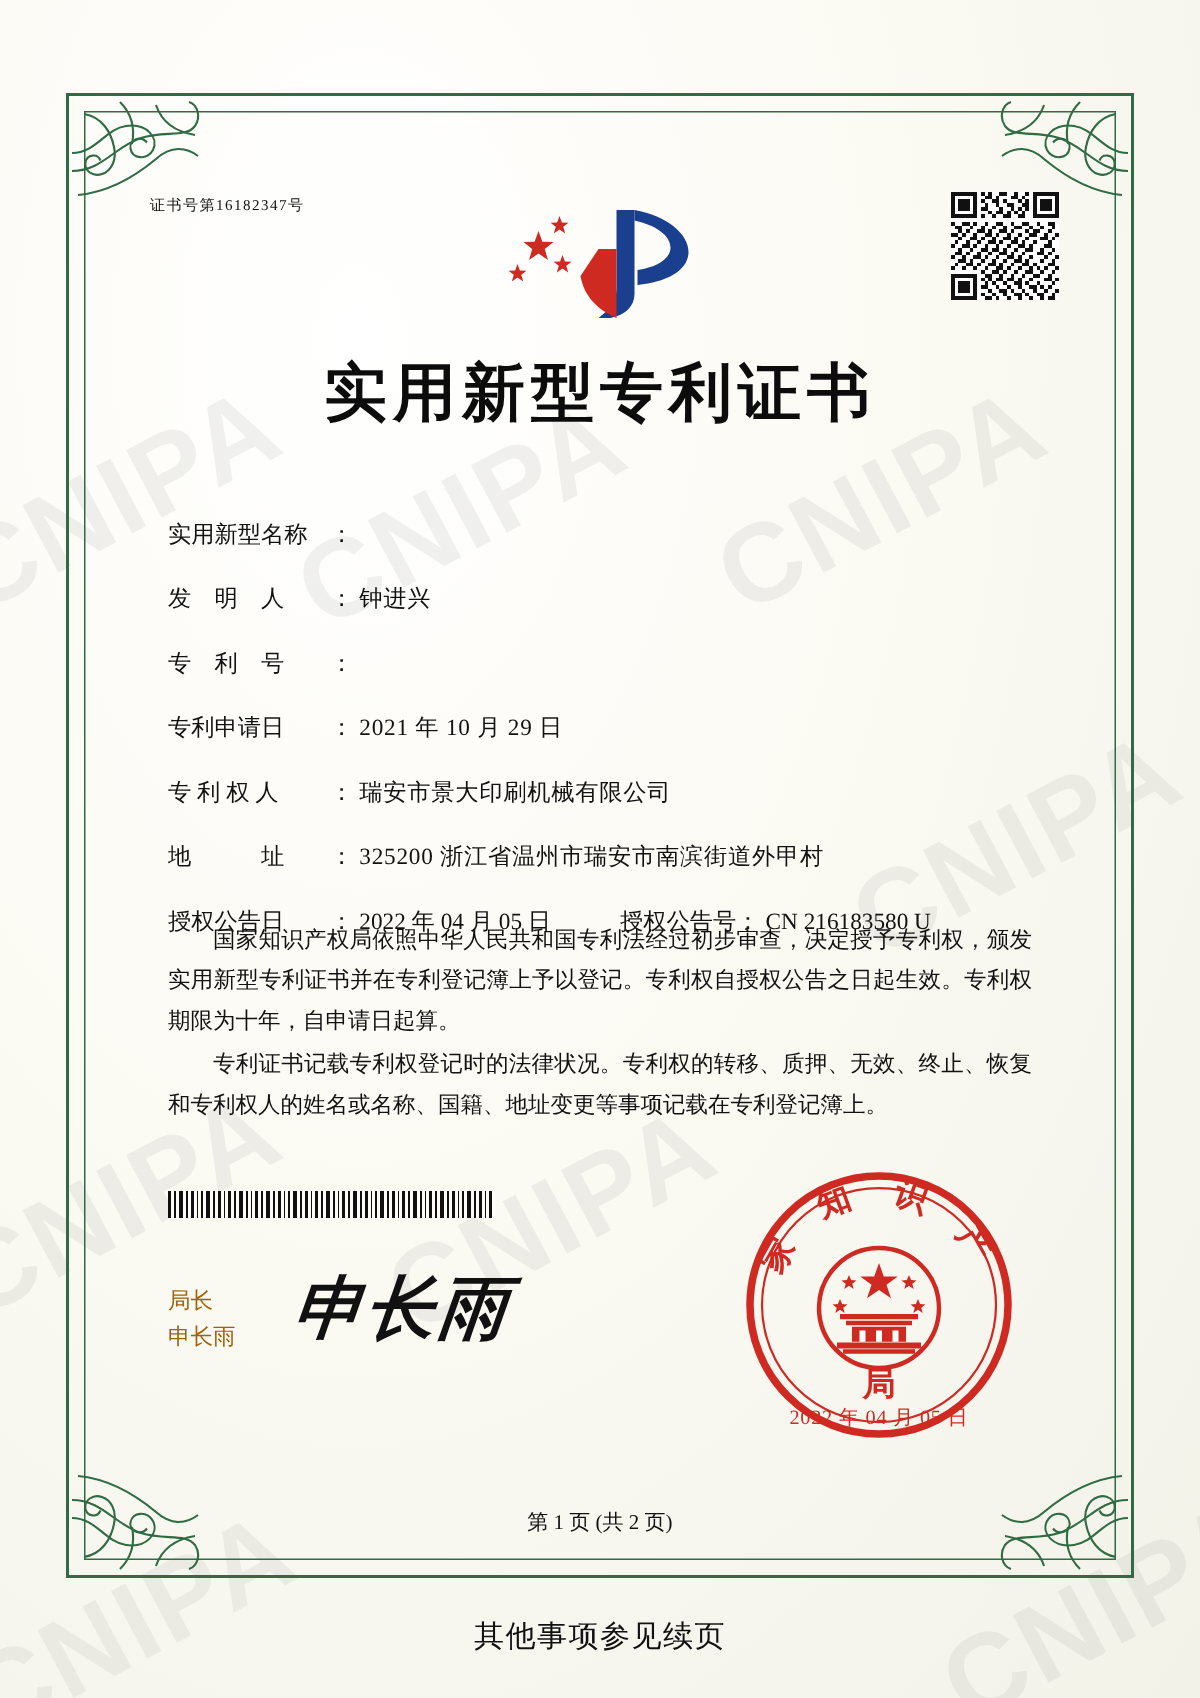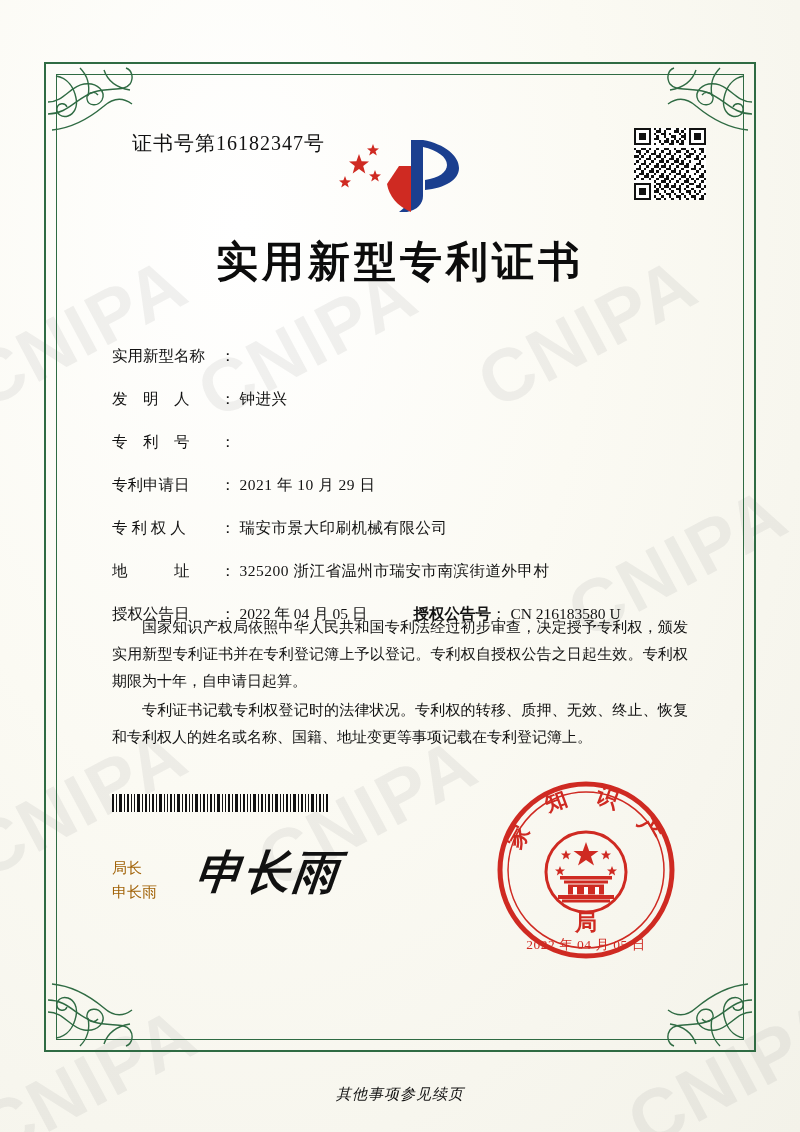--- a/index.html
+++ b/index.html
@@ -75,24 +75,23 @@
     left: 56px;
     top: 74px;
     right: 56px;
     bottom: 92px;
   }
 
   .cert-no {
     position: absolute;
     left: 44px;
     top: 56px;
-    font-size: 20px;
+    font-size: 10px;
     color: #111;
     letter-spacing: 1px;
-    margin-left: 32px;
   }
 
   
   .logo {
     position: absolute;
     left: 50%;
     top: 58px;
     transform: translateX(-50%);
     width: 170px;
     height: 86px;
@@ -136,21 +135,21 @@
     font-size: 15.5px;
     color: #121212;
   }
   .field .lbl {
     width: 108px;
     flex: 0 0 108px;
     letter-spacing: 0px;
   }
   .field .colon { margin: 0 4px 0 0; }
   .field .val { flex: 1; letter-spacing: 0.5px; }
-  .field .lbl2 { margin-left: 46px; font-weight: bold; }
+  .field .lbl2 { margin-left: 46px; }
 
   .para {
     position: absolute;
     left: 56px;
     right: 44px;
     top: 540px;
     font-size: 15px;
     line-height: 27px;
     color: #121212;
     text-align: justify;
@@ -215,24 +214,23 @@
     text-align: center;
     font-size: 14px;
     color: #111;
   }
   .footnote {
     position: absolute;
     left: 0;
     right: 0;
     bottom: 28px;
     text-align: center;
-    font-size: 15px;
+    font-size: 20px;
     color: #111;
     letter-spacing: 1px;
-    font-style: italic;
   }
 </style>
 </head>
 <body>
 
 <div class="page">
   <div class="paper-bg"></div>
 
   <div class="watermarks">
     <div class="wm" style="left:-40px; top:290px; font-size:74px; transform:rotate(-28deg);">CNIPA</div>
@@ -690,16 +688,17 @@
             <rect x="-2" y="15" width="4" height="7.5" fill="#fff"></rect>
             <rect x="9" y="15" width="4" height="7.5" fill="#fff"></rect>
             <rect x="-28" y="23" width="56" height="4"></rect>
             <rect x="-24" y="27.5" width="48" height="3"></rect>
           </g>
         </g>
       </svg>
     </div>
     <div class="seal-date">2022 年 04 月 05 日</div>
 
+    <div class="page-no">第 1 页 (共 2 页)</div>
   </div>
 
   <div class="footnote">其他事项参见续页</div>
 </div>
 
 </body></html>

